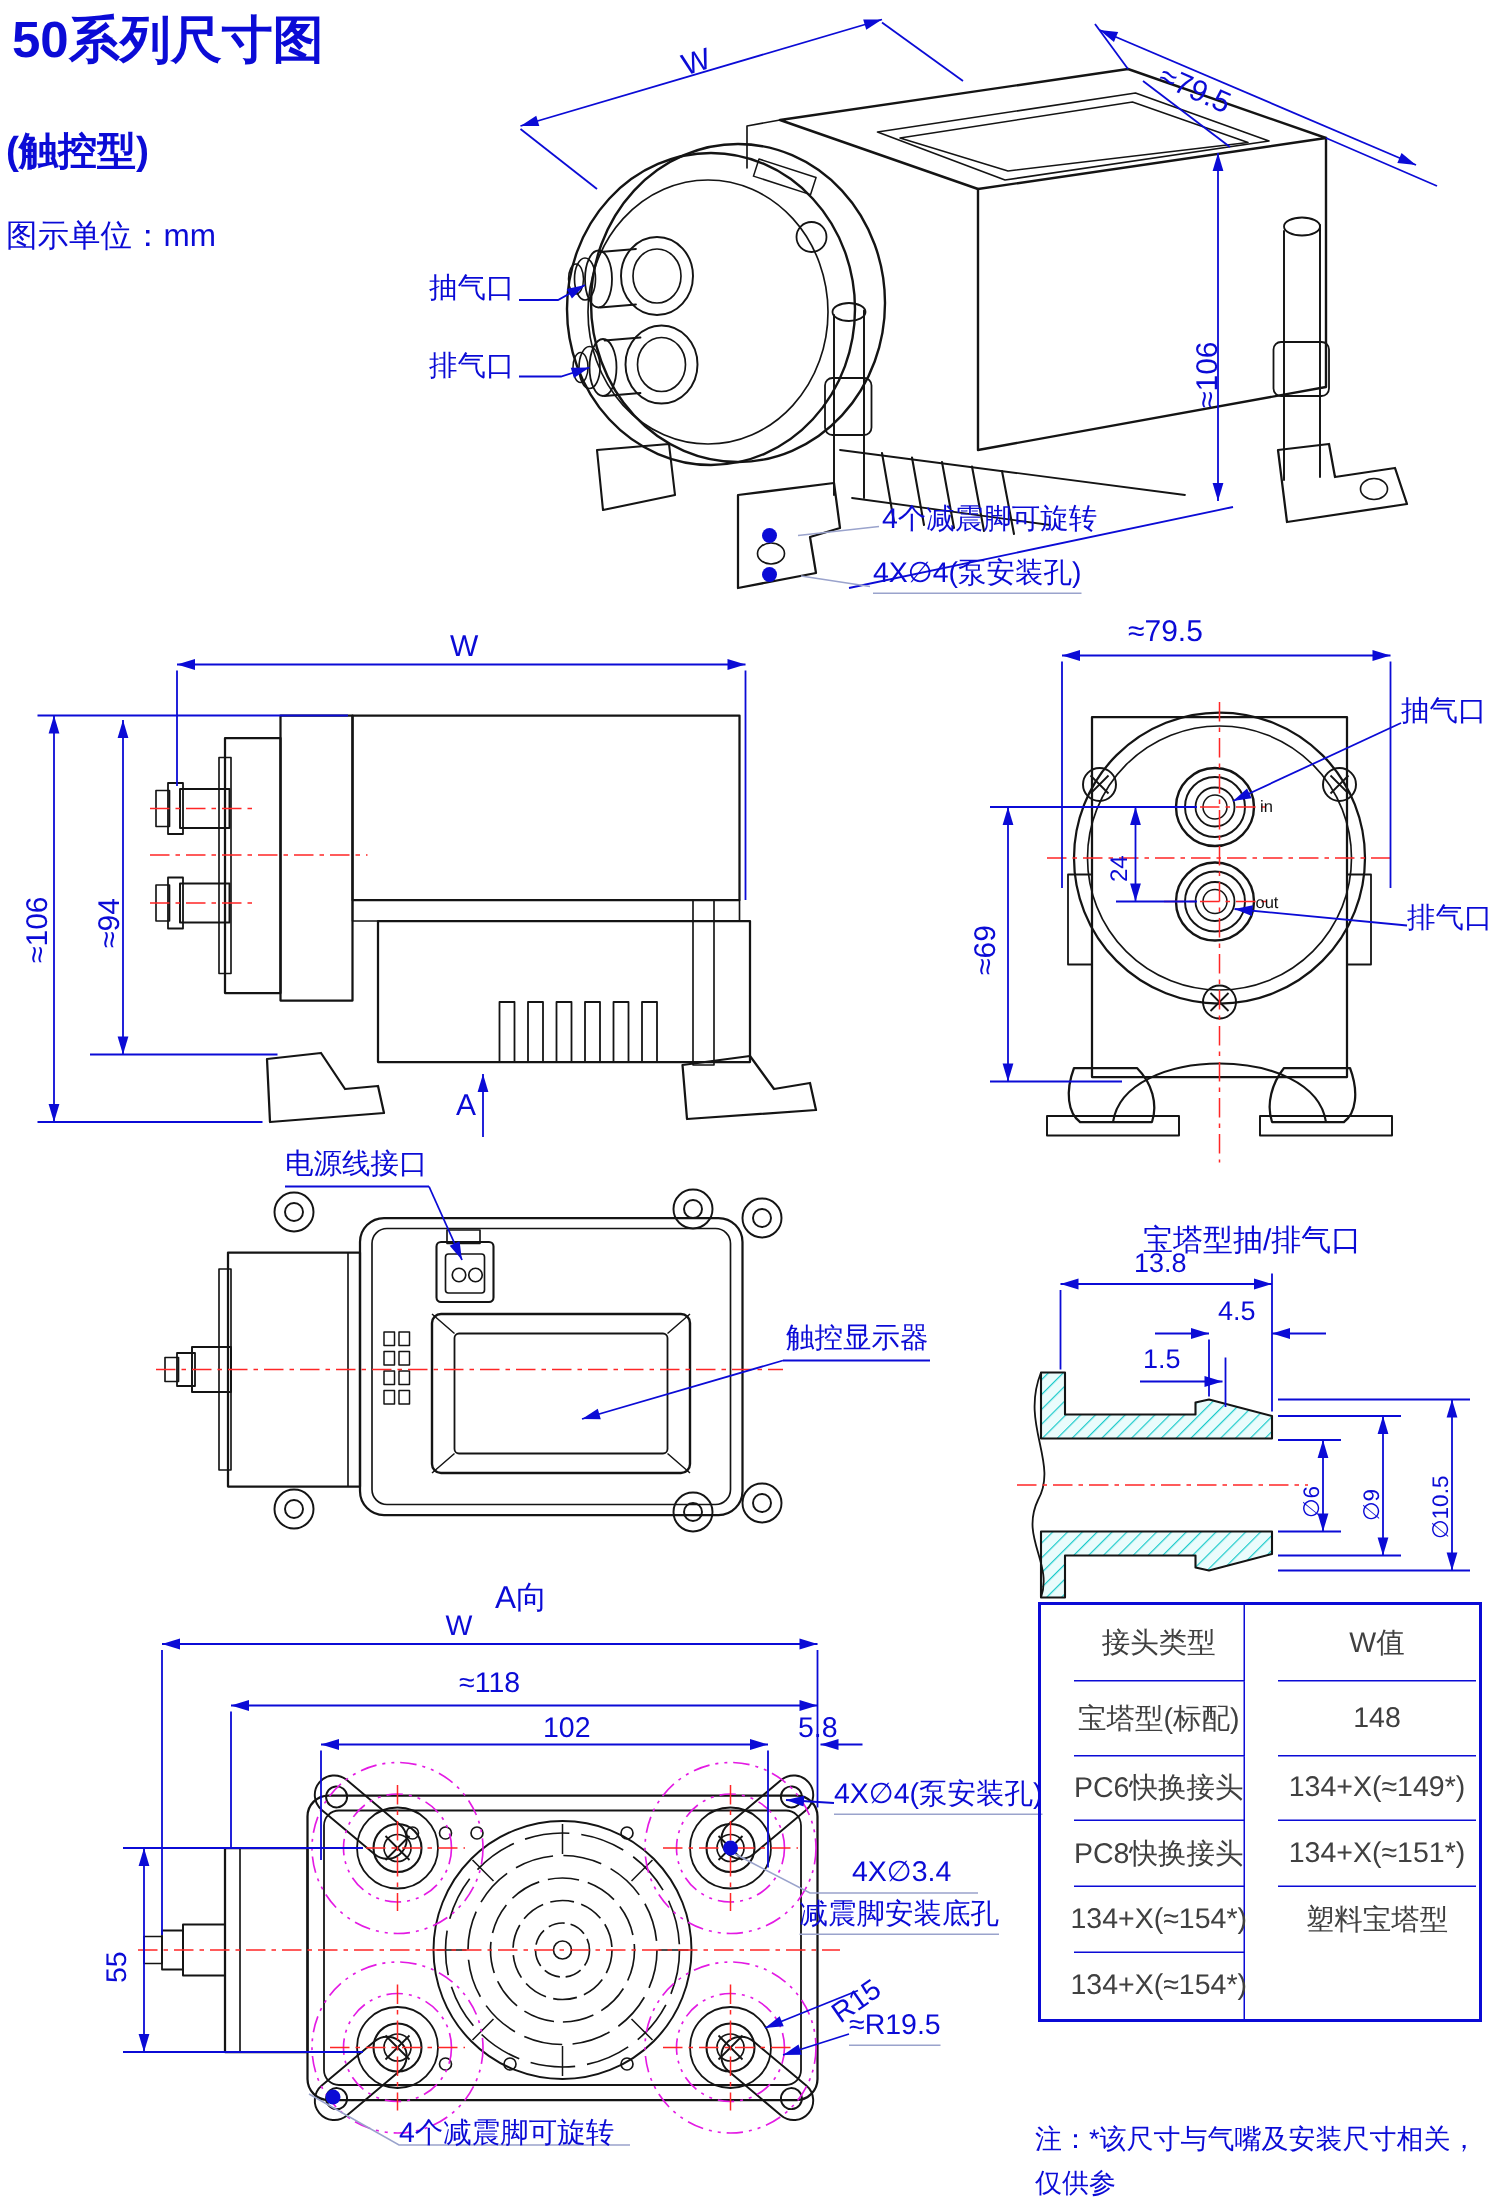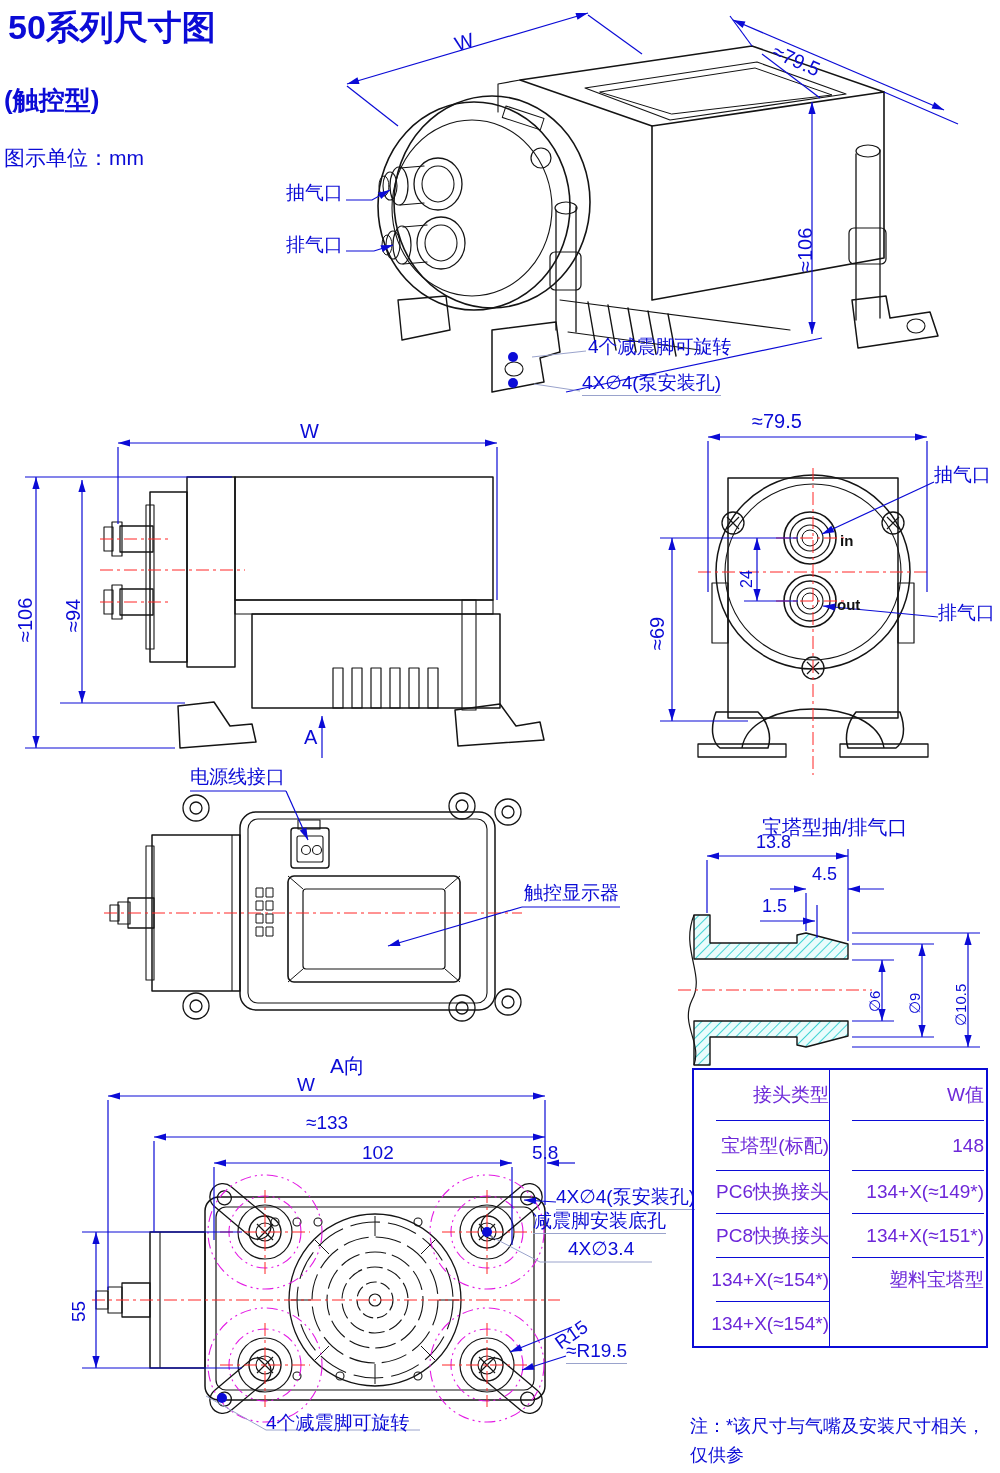--- a/index.html
+++ b/index.html
@@ -8,32 +8,32 @@
   #art{position:absolute;left:0;top:0;}
   .lb{position:absolute;color:#0b0bd6;white-space:nowrap;line-height:1.15;}
   .t34{font-size:34px;font-weight:bold;}
   .t27{font-size:26px;font-weight:bold;}
   .t21{font-size:21px;}
   .t20{font-size:20px;}
   .t19{font-size:19px;}
   .t18{font-size:18px;}
   .t16{font-size:16px;}
   .t15{font-size:15px;}
-  .t9{font-size:15px;color:#111;font-weight:bold;}
+  .t9{font-size:11px;color:#111;font-weight:normal;}
   .r90{transform:rotate(-90deg);transform-origin:0 0;}
   .rm17{transform:rotate(-17deg);transform-origin:0 0;}
   .rp24{transform:rotate(24deg);transform-origin:0 0;}
   .rm35{transform:rotate(-35deg);transform-origin:0 0;}
   .ull{border-bottom:1px solid #9aa3cc;padding-bottom:1px;}
   
   #spec-table{position:absolute;left:692px;top:1068px;width:292px;border:2px solid #0b0bd6;
               display:grid;grid-template-columns:136px 154px;}
   .tcell{border-right:1.5px solid #0b0bd6;border-bottom:1.5px solid #0b0bd6;
-         display:flex;flex-direction:column;align-items:flex-end;justify-content:center;
-         color:#6d28d9;font-size:19px;text-align:center;margin-left:22px;}
+         display:flex;flex-direction:column;align-items:center;justify-content:center;
+         color:#404040;font-size:19px;text-align:center;margin-left:22px;}
   .tcell:nth-child(2n){border-right:none;}
   .trow-last{border-bottom:none;}
   .tsub{font-size:14.5px;}
   #note{position:absolute;left:690px;top:1412px;width:305px;color:#0b0bd6;font-size:18px;line-height:1.6;}
 </style>
 </head>
 <body>
 
 <div id="canvas">
 
@@ -428,27 +428,27 @@
   <div class="lb t20" style="left:762px;top:776px;margin-top:40px;">宝塔型抽/排气口</div>
   <div class="lb t18" style="left:756px;top:832px;">13.8</div>
   <div class="lb t18" style="left:812px;top:864px;">4.5</div>
   <div class="lb t18" style="left:762px;top:896px;">1.5</div>
   <div class="lb t15 r90" style="left:866px;top:1012px;">∅6</div>
   <div class="lb t15 r90" style="left:906px;top:1014px;">∅9</div>
   <div class="lb t15 r90" style="left:952px;top:1026px;">∅10.5</div>
 
   <div class="lb t21" style="left:330px;top:1054px;">A向</div>
   <div class="lb t19" style="left:297px;top:1074px;">W</div>
-  <div class="lb t19" style="left:306px;top:1112px;">≈133</div>
+  <div class="lb t19" style="left:306px;top:1112px;">≈118</div>
   <div class="lb t19" style="left:335px;top:1142px;margin-left:27px;">102</div>
   <div class="lb t19" style="left:532px;top:1142px;">5.8</div>
   <div class="lb t19 r90" style="left:68px;top:1322px;">55</div>
   <div class="lb t19 ull" style="left:556px;top:1186px;">4X∅4(泵安装孔)</div>
   <div class="lb t19" style="left:568px;top:1238px;">4X∅3.4</div>
-  <div class="lb t19 ull" style="left:533px;top:1210px;text-align:right;">减震脚安装底孔</div>
+  <div class="lb t19 ull" style="left:533px;top:1266px;text-align:right;">减震脚安装底孔</div>
   <div class="lb t19 rm35" style="left:551px;top:1336px;">R15</div>
   <div class="lb t19 ull" style="left:566px;top:1340px;">≈R19.5</div>
   <div class="lb t19" style="left:266px;top:1412px;">4个减震脚可旋转</div>
 
   <div id="spec-table">
     <div class="tcell" style="height:50px;">
         <span>接头类型</span>
       </div>
     <div class="tcell" style="height:50px;">
         <span>W值</span>

